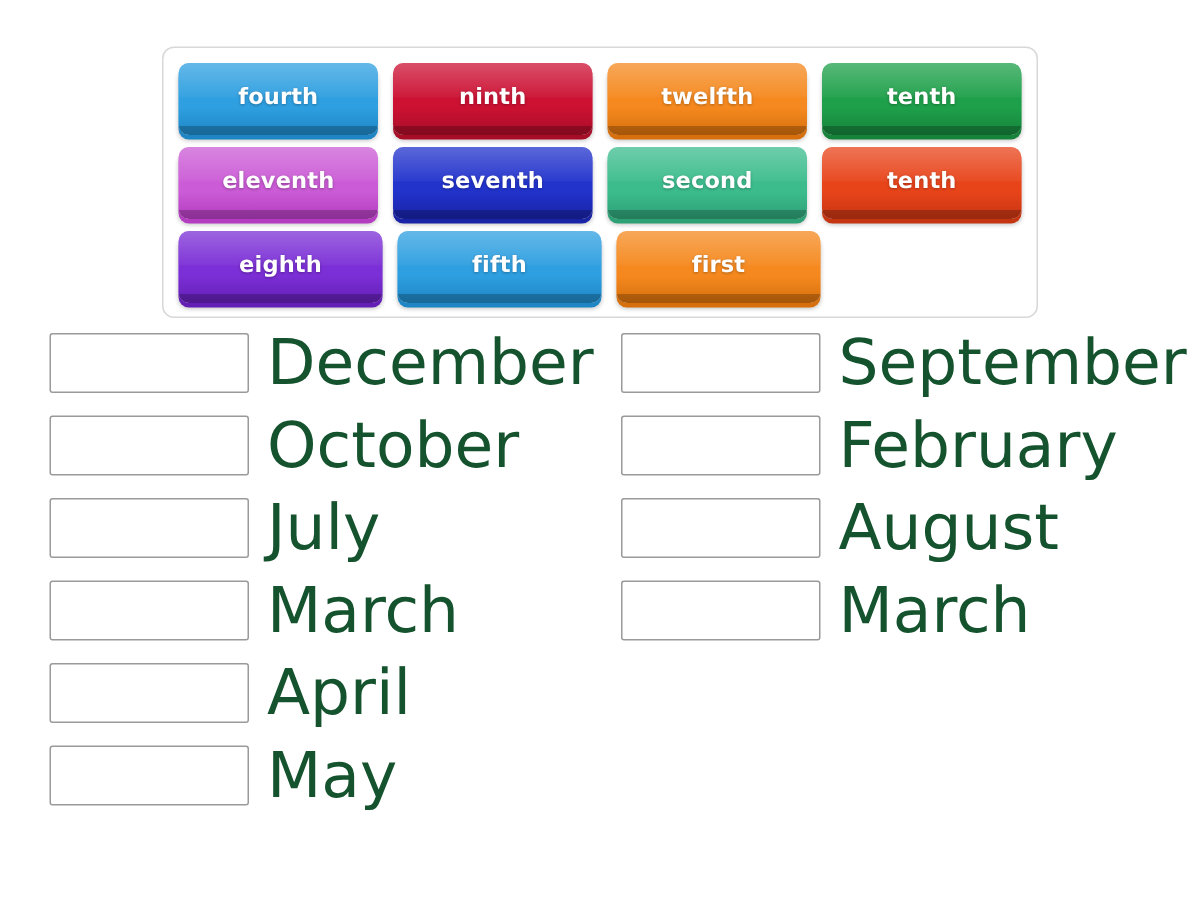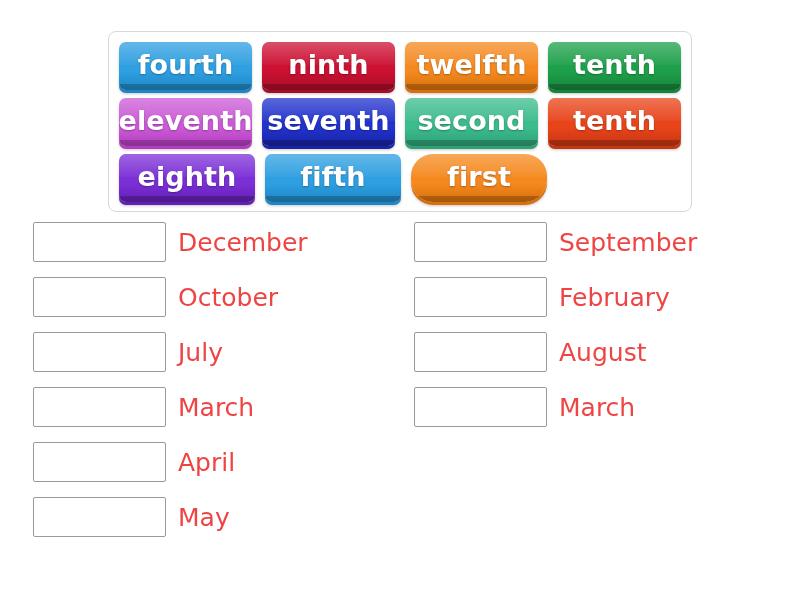--- a/index.html
+++ b/index.html
@@ -41,21 +41,21 @@
     height: 48px;
     margin: 0 5px;
     border-radius: 7px;
     display: flex;
     align-items: center;
     justify-content: center;
     cursor: move;
     user-select: none;
     color: #ffffff;
     font-family: "DejaVu Sans", sans-serif;
-    font-size: 27px;
+    font-size: 15px;
     font-weight: bold;
     letter-spacing: 0.1px;
     text-shadow: 0 1px 2px rgba(0,0,0,0.30);
     overflow: hidden;
   }
   
   .tile::before {
     content: "";
     position: absolute;
     left: 0; right: 0; top: 0;
@@ -106,23 +106,23 @@
     width: 133px;
     height: 40px;
     background: #ffffff;
     border: 1px solid #9a9a9a;
     border-radius: 2px;
     flex: 0 0 auto;
   }
   .answer-text {
     margin-left: 12px;
     font-family: "DejaVu Sans", sans-serif;
-    font-size: 25px;
+    font-size: 42px;
     font-weight: 400;
-    color: #ef4444;
+    color: #14532d;
     line-height: 1;
     white-space: nowrap;
   }
 </style>
 </head>
 <body>
 
 <div id="tile-tray">
 
   <div class="tile-row">
@@ -155,21 +155,21 @@
     </div>
   </div>
 
   <div class="tile-row">
     <div class="tile" style="background: linear-gradient(rgb(123, 47, 214) 0%, rgb(123, 47, 214) 62%, rgb(99, 31, 181) 100%); box-shadow: rgb(99, 31, 181) 0px 3px 0px, rgba(0, 0, 0, 0.22) 0px 4px 3px;">
       <span class="tile-label">eighth</span>
     </div>
     <div class="tile" style="background: linear-gradient(rgb(46, 159, 224) 0%, rgb(46, 159, 224) 62%, rgb(30, 134, 196) 100%); box-shadow: rgb(30, 134, 196) 0px 3px 0px, rgba(0, 0, 0, 0.22) 0px 4px 3px;">
       <span class="tile-label">fifth</span>
     </div>
-    <div class="tile" style="background: linear-gradient(rgb(245, 137, 31) 0%, rgb(245, 137, 31) 62%, rgb(214, 111, 12) 100%); box-shadow: rgb(214, 111, 12) 0px 3px 0px, rgba(0, 0, 0, 0.22) 0px 4px 3px; border-radius: 22px;">
+    <div class="tile" style="background: linear-gradient(rgb(245, 137, 31) 0%, rgb(245, 137, 31) 62%, rgb(214, 111, 12) 100%); box-shadow: rgb(214, 111, 12) 0px 3px 0px, rgba(0, 0, 0, 0.22) 0px 4px 3px;">
       <span class="tile-label">first</span>
     </div>
   </div>
 
 </div>
 
 <div id="answer-area">
 
   <div class="answer-col" id="answer-col-left">
     <div class="answer-row">

